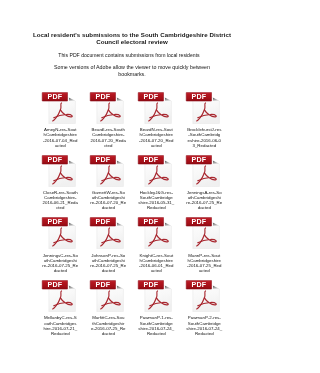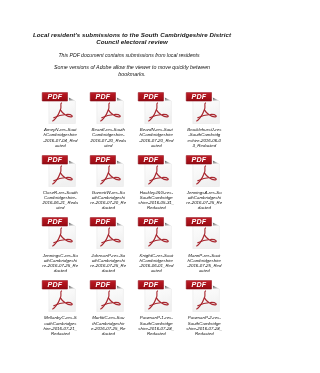--- a/index.html
+++ b/index.html
@@ -1,18 +1,18 @@
 <!DOCTYPE html>
 <html><head>
 <meta charset="utf-8">
 <style>
   html,body{margin:0;padding:0;background:#ffffff;}
   body{width:264px;height:373px;font-family:"Liberation Sans",sans-serif;overflow:hidden;
        -webkit-font-smoothing:antialiased;}
-  .page{position:relative;width:264px;height:373px;background:#fff;overflow:hidden;font-style:italic;}
+  .page{position:relative;width:264px;height:373px;background:#fff;overflow:hidden;}
   .aa{position:absolute;left:0;top:0;width:264px;height:373px;opacity:0.999;will-change:opacity;}
   .title{position:absolute;left:22px;top:32.0px;width:220px;text-align:center;
          font-weight:bold;font-size:6.15px;line-height:6.6px;color:#141414;letter-spacing:0.055px;}
   .sub1{position:absolute;left:19px;top:52.3px;width:220px;text-align:center;
         font-size:5.13px;line-height:6.85px;color:#141414;}
   .sub2{position:absolute;left:44px;top:64.4px;width:176px;text-align:center;
         font-size:5.3px;line-height:6.85px;color:#141414;}
   .cell{position:absolute;width:42px;}
   .ico{position:relative;width:36px;height:36px;margin:0 auto;display:block;opacity:0.999;}
   .lbl{margin-top:3.4px;width:42px;margin-left:1.3px;text-align:center;font-size:4.4px;

